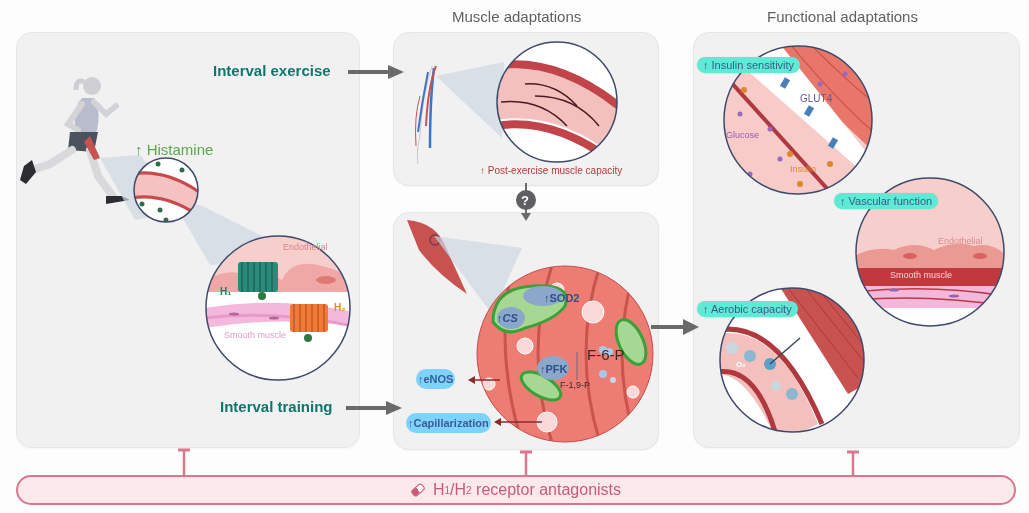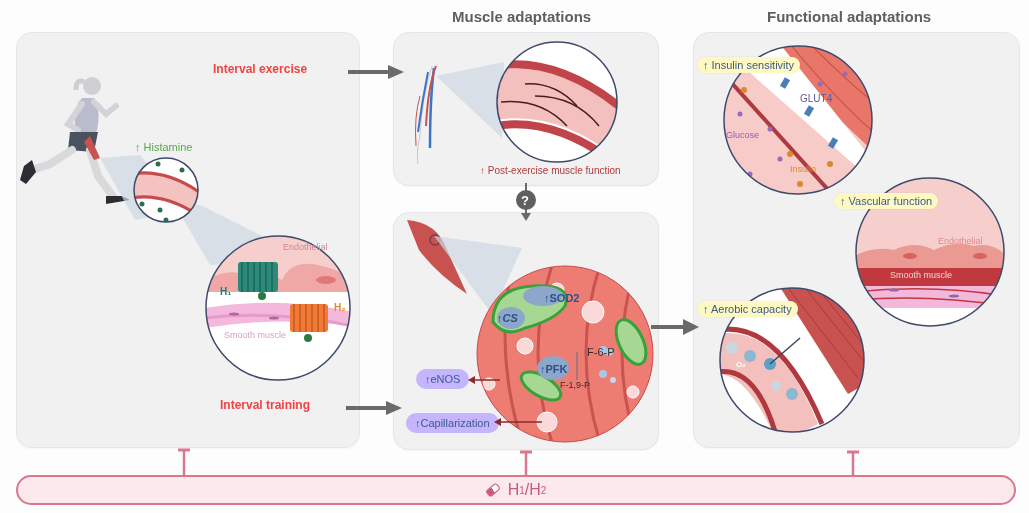--- a/index.html
+++ b/index.html
@@ -1,24 +1,24 @@
 <!DOCTYPE html>
 <html><head>
 <meta charset="utf-8">
 <style>
   html, body { margin:0; padding:0; }
   body { width:1029px; height:513px; background:#fdfdfd; position:relative; overflow:hidden;
          font-family:"Liberation Sans", sans-serif; }
   .panel { position:absolute; background:#f1f1f2; border:1px solid #e6e6e8; border-radius:16px;
            box-shadow:0 1px 2px rgba(0,0,0,0.04); }
-  .section-title { position:absolute; font-weight:bold; font-size:15px; color:#5f5f62; white-space:nowrap; }
-  .big-label { position:absolute; font-weight:bold; font-size:12px; color:#ef4444; white-space:nowrap; }
-  .pill { position:absolute; background:#c4b5fd; color:#3c5a96; font-weight:normal; font-size:11px;
-          border-radius:10px; padding:4px 9px; white-space:nowrap; }
-  .tag { position:absolute; background:#fef9c3; color:#3c5a8a; font-size:11px; border-radius:8px;
+  .section-title { position:absolute; font-weight:normal; font-size:15px; color:#5f5f62; white-space:nowrap; }
+  .big-label { position:absolute; font-weight:bold; font-size:15px; color:#0f766e; white-space:nowrap; }
+  .pill { position:absolute; background:#7dd3fc; color:#3c5a96; font-weight:bold; font-size:11px;
+          border-radius:10px; padding:4px 2px; white-space:nowrap; }
+  .tag { position:absolute; background:#5eead4; color:#3c5a8a; font-size:11px; border-radius:8px;
          padding:2px 6px; white-space:nowrap; box-shadow:0 0 2px rgba(0,0,0,0.08); }
   .small-text { position:absolute; font-size:10px; white-space:nowrap; }
   svg { position:absolute; overflow:visible; }
   .antag-bar { position:absolute; left:16px; top:475px; width:1000px; height:30px;
                background:#fce9ec; border:2px solid #d9778f; border-radius:16px; box-sizing:border-box;
                display:flex; align-items:center; justify-content:center; color:#c85a7a; font-size:16px; }
   .antag-bar sub { font-size:10px; }
 </style>
 </head>
 <body>
@@ -45,21 +45,21 @@
   <path d="M86 126 l16 0 l8 4 l-24 4 z" fill="#2b2d33"></path>
 </svg>
 
 <svg style="left:95px;top:150px;" width="120" height="80">
   <polygon points="5,8 45,5 90,60 40,70" fill="#cdd7e2" opacity="0.7"></polygon>
 </svg>
 <svg style="left:170px;top:205px;" width="140" height="60">
   <polygon points="5,0 30,0 140,55 40,60" fill="#cdd7e2" opacity="0.7"></polygon>
 </svg>
 
-<div class="small-text" style="left:135px;top:141px;color:#5aa84a;font-size:11px;">↑ Histamine</div>
+<div class="small-text" style="left:135px;top:141px;color:#5aa84a;font-size:15px;">↑ Histamine</div>
 
 <svg style="left:130px;top:156px;" width="72" height="68" viewBox="0 0 72 68">
   <defs>
       <clipPath id="c1">
         <circle cx="36" cy="34" r="32"></circle>
       </clipPath>
     </defs>
   <circle cx="36" cy="34" r="32" fill="#fff"></circle>
   <g clip-path="url(#c1)">
     <path d="M0 18 q36 -6 72 20 l0 24 q-36 -26 -72 -20 z" fill="#f4c2c0"></path>
@@ -146,21 +146,21 @@
   <g clip-path="url(#c3)">
     <path d="M0 30 q60 -10 124 40 l0 50 q-60 -50 -124 -40 z" fill="#f3c0bd"></path>
     <path d="M0 26 q60 -10 124 40" stroke="#c0444a" stroke-width="8" fill="none"></path>
     <path d="M0 86 q60 -10 124 40" stroke="#c0444a" stroke-width="8" fill="none"></path>
     <path d="M30 44 q30 -2 52 22" stroke="#4a1c22" stroke-width="1.5" fill="none"></path>
     <path d="M6 62 q40 -4 66 24" stroke="#4a1c22" stroke-width="1.5" fill="none"></path>
     <path d="M40 56 q40 0 64 30" stroke="#4a1c22" stroke-width="1.5" fill="none"></path>
   </g>
   <circle cx="62" cy="62" r="60" fill="none" stroke="#3f4a6a" stroke-width="1.5"></circle>
 </svg>
-<div class="small-text" style="left:480px;top:165px;color:#b23a3a;">↑ Post-exercise muscle function</div>
+<div class="small-text" style="left:480px;top:165px;color:#b23a3a;">↑ Post-exercise muscle capacity</div>
 
 <svg style="left:514px;top:183px;" width="24" height="40">
   <line x1="12" y1="0" x2="12" y2="32" stroke="#6a6a6d" stroke-width="2"></line>
   <polygon points="7,30 17,30 12,38" fill="#6a6a6d"></polygon>
   <circle cx="12" cy="17" r="10" fill="#5f5f62"></circle>
 </svg>
 <div class="small-text" style="left:521px;top:193px;color:#fff;font-weight:bold;font-size:13px;">?</div>
 
 <svg style="left:405px;top:216px;" width="70" height="80">
   <path d="M2 4 q30 2 40 30 l20 44 q-30 -20 -48 -44 z" fill="#c8524f"></path>
@@ -203,21 +203,21 @@
     <circle cx="130" cy="88" r="4" fill="#a8c8e8"></circle>
       <circle cx="136" cy="90" r="4" fill="#a8c8e8"></circle>
     <circle cx="130" cy="112" r="4" fill="#a8c8e8"></circle>
       <circle cx="140" cy="118" r="3" fill="#c8d8e8"></circle>
   </g>
   <circle cx="92" cy="92" r="88" fill="none" stroke="#c94a4a" stroke-width="1"></circle>
 </svg>
 <div class="small-text" style="left:520px;top:292px;color:#2f4f8a;font-weight:bold;font-size:11px;margin-left:24px;">↑SOD2</div>
 <div class="small-text" style="left:497px;top:312px;color:#2f4f8a;font-weight:bold;font-size:11px;font-style:italic;">↑CS</div>
 <div class="small-text" style="left:540px;top:363px;color:#2f4f8a;font-weight:bold;font-size:11px;">↑PFK</div>
-<div class="small-text" style="left:563px;top:346px;color:#3a2a2a;font-size:11px;padding-left:24px;">F-6-P</div>
+<div class="small-text" style="left:563px;top:346px;color:#3a2a2a;font-size:15px;padding-left:24px;">F-6-P</div>
 <div class="small-text" style="left:560px;top:380px;color:#3a2a2a;font-size:9px;">F-1,9-P</div>
 
 <div class="pill" style="left:416px;top:369px;">↑eNOS</div>
 <svg style="left:468px;top:374px;" width="34" height="12">
   <line x1="6" y1="6" x2="32" y2="6" stroke="#8a2a2a" stroke-width="1.5"></line>
   <polygon points="0,6 7,2 7,10" fill="#8a2a2a"></polygon>
 </svg>
 <div class="pill" style="left:406px;top:413px;">↑Capillarization</div>
 <svg style="left:494px;top:416px;" width="50" height="12">
   <line x1="6" y1="6" x2="48" y2="6" stroke="#8a2a2a" stroke-width="1.5"></line>
@@ -318,13 +318,14 @@
   <line x1="2" y1="2" x2="14" y2="2" stroke="#d9778f" stroke-width="3"></line>
   <line x1="8" y1="2" x2="8" y2="26" stroke="#d9778f" stroke-width="2.5"></line>
 </svg>
 
 <div class="antag-bar">
   <span style="display:inline-block;width:12px;height:6px;border-radius:3px;background:linear-gradient(90deg,#c85a7a 50%,#fff 50%);border:1px solid #c85a7a;transform:rotate(-40deg);margin-right:8px;"></span>
   <span>H</span>
     <sub>1</sub>
     <span>/H</span>
     <sub>2</sub>
+    <span style="white-space:pre;"> receptor antagonists</span>
 </div>
 
 </body></html>

